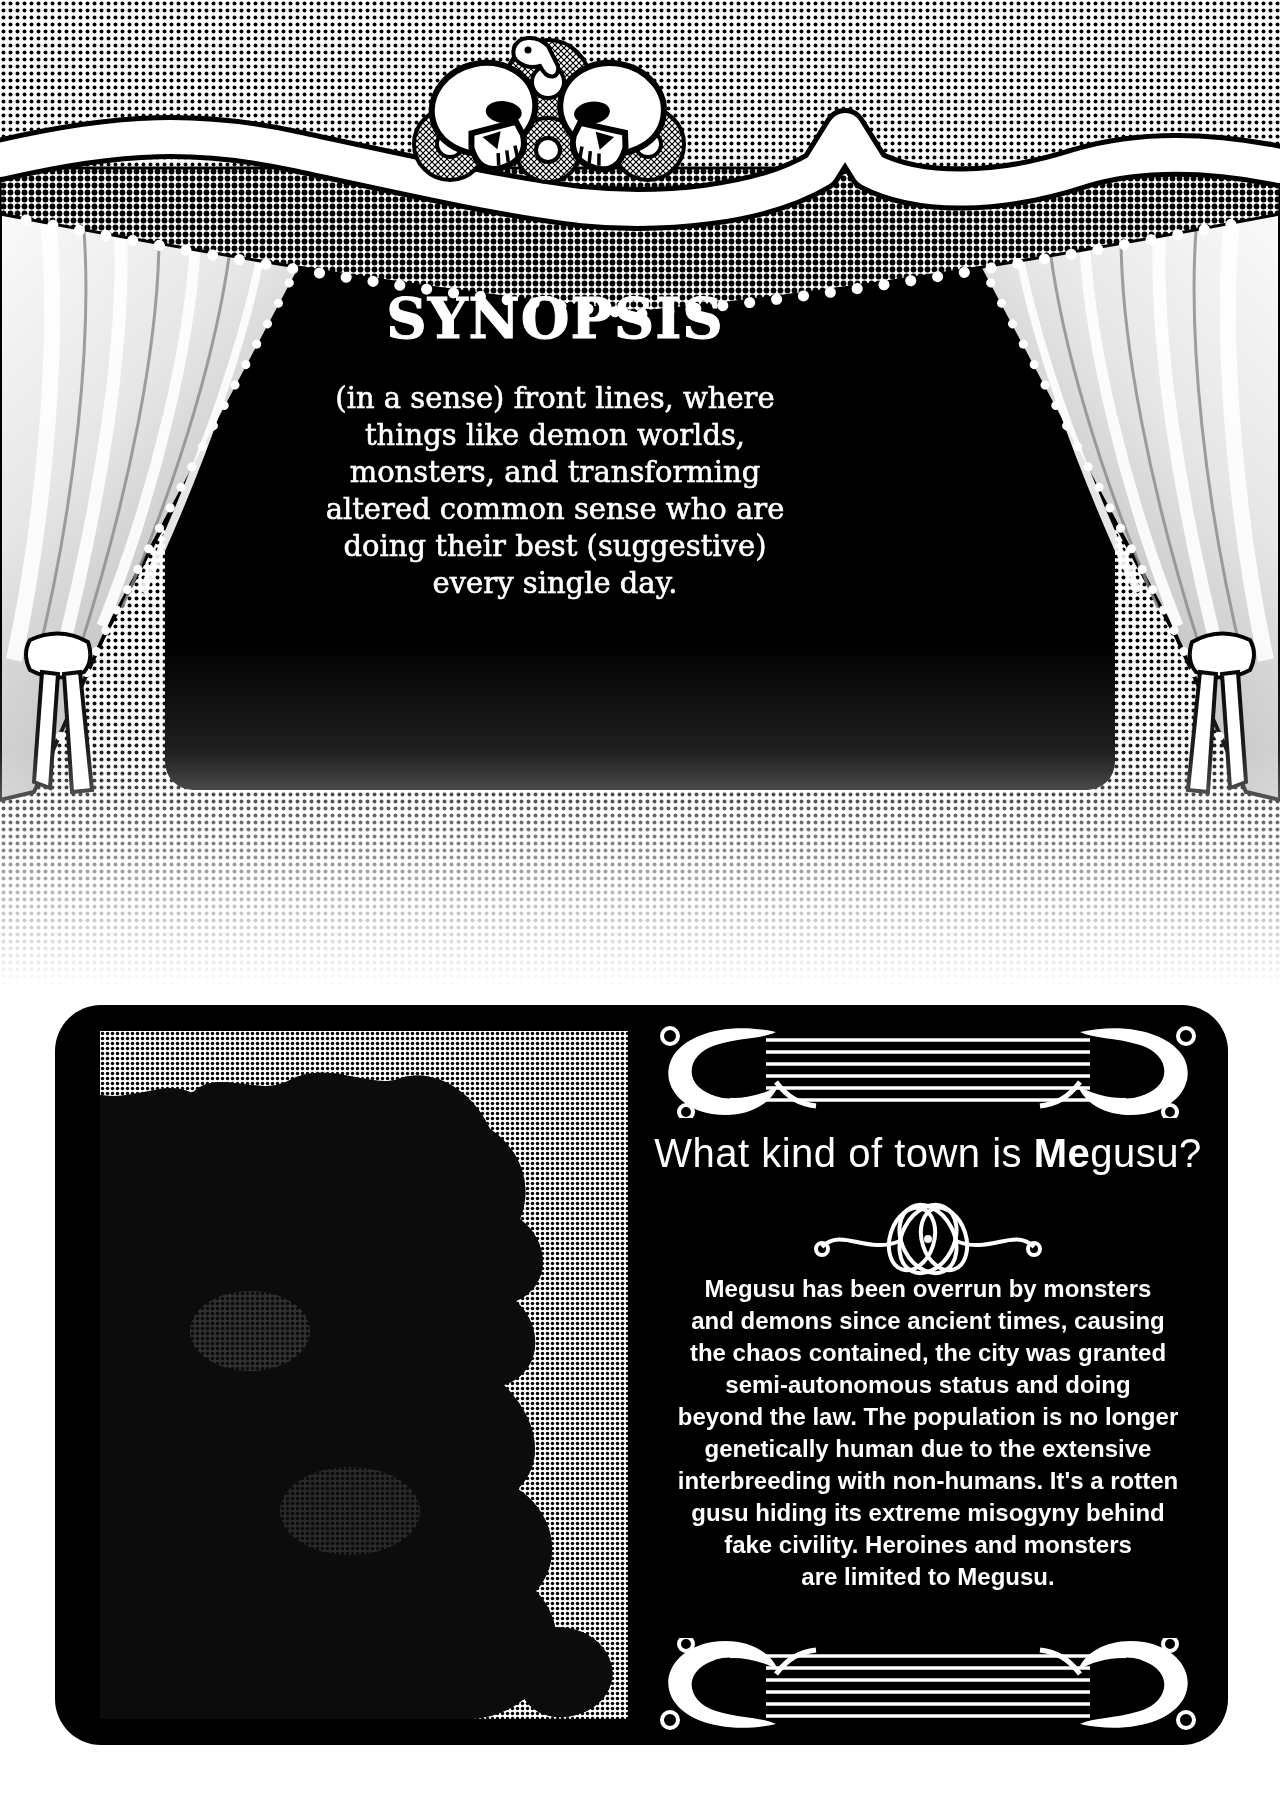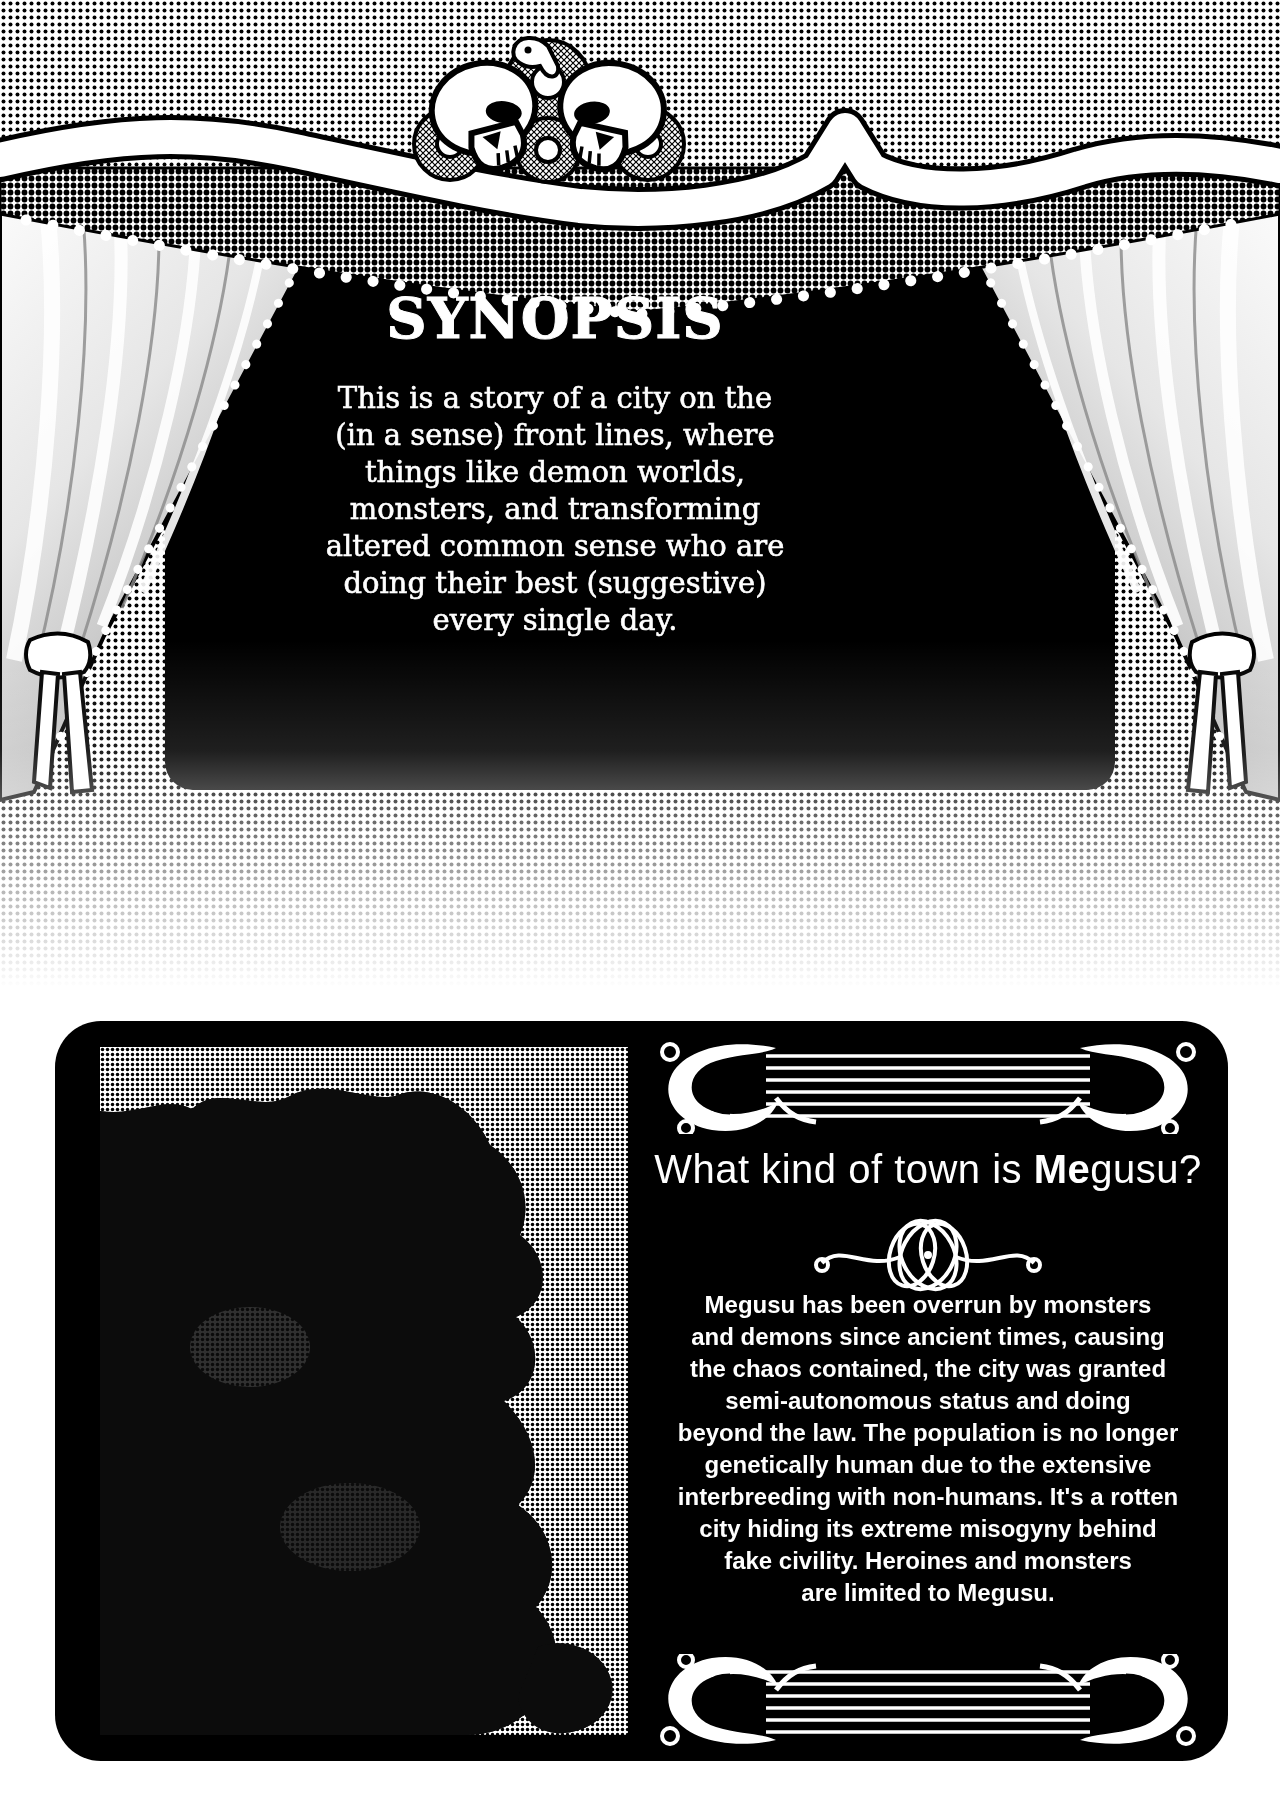--- a/index.html
+++ b/index.html
@@ -11,21 +11,21 @@
   .stage-text{position:absolute;left:315px;top:290px;width:480px;text-align:center;color:#fff;z-index:3;}
   .syn-title{font-family:"DejaVu Serif",serif;font-weight:bold;font-size:56px;line-height:1;
              letter-spacing:1px;margin:0 0 34px 0;-webkit-text-stroke:1px #fff;}
   .syn-line{font-family:"DejaVu Serif",serif;font-size:29px;line-height:37px;
             -webkit-text-stroke:.6px #fff;}
   .fade{position:absolute;left:0;top:640px;width:1280px;height:370px;z-index:4;
         background:linear-gradient(to bottom,rgba(255,255,255,0) 0%,rgba(255,255,255,.12) 30%,
                    rgba(255,255,255,.72) 68%,#fff 94%);}
   
   .panel{position:absolute;left:55px;top:1005px;width:1173px;height:740px;background:#000;
-         border-radius:46px;z-index:5;margin-top:16px;}
+         border-radius:46px;z-index:5;}
   .photo{position:absolute;left:45px;top:26px;width:528px;height:688px;overflow:hidden;}
   .col{position:absolute;left:573px;top:0;width:600px;height:100%;color:#fff;text-align:center;}
   .frame{position:absolute;left:20px;width:560px;height:92px;}
   .frame.top{top:21px;}
   .frame.bottom{top:633px;transform:scaleY(-1);}
   .heading{position:absolute;top:126px;width:100%;font-size:40px;font-weight:400;letter-spacing:.5px;}
   .heading b{font-weight:700;}
   .knot{position:absolute;left:180px;top:192px;width:240px;height:84px;}
   .para{position:absolute;top:268px;width:100%;font-size:24px;line-height:32px;font-weight:700;}
   .hidden-defs{position:absolute;width:0;height:0;overflow:hidden;}
@@ -153,21 +153,20 @@
         <path d="M548,46 C536,34 518,36 514,48 C510,60 524,70 540,66 C548,82 560,78 558,66 Z" fill="#fff" stroke="#000" stroke-width="4"></path>
         <circle cx="528" cy="50" r="3.5" fill="#000"></circle>
         <use href="#skullG" transform="translate(486,120) rotate(-12)"></use>
         <use href="#skullG" transform="translate(610,120) scale(-1,1) rotate(-10)"></use>
       </g>
     </svg>
 
     <div class="stage-text">
       <h1 class="syn-title">SYNOPSIS</h1>
       <div>
-        <div class="syn-line">This is a story of a city on the</div>
         <div class="syn-line">(in a sense) front lines, where</div>
         <div class="syn-line">things like demon worlds,</div>
         <div class="syn-line">monsters, and transforming</div>
         <div class="syn-line">altered common sense who are</div>
         <div class="syn-line">doing their best (suggestive)</div>
         <div class="syn-line">every single day.</div>
       </div>
     </div>
     <div class="fade"></div>
   </div>
@@ -199,21 +198,21 @@
       </svg>
 
       <div class="para">
         <div>Megusu has been overrun by monsters</div>
         <div>and demons since ancient times, causing</div>
         <div>the chaos contained, the city was granted</div>
         <div>semi-autonomous status and doing</div>
         <div>beyond the law. The population is no longer</div>
         <div>genetically human due to the extensive</div>
         <div>interbreeding with non-humans. It's a rotten</div>
-        <div>city hiding its extreme misogyny behind</div>
+        <div>gusu hiding its extreme misogyny behind</div>
         <div>fake civility. Heroines and monsters</div>
         <div>are limited to Megusu.</div>
       </div>
 
       <svg class="frame bottom" viewBox="0 0 560 92">
         <use href="#ornFrame" width="560" height="92"></use>
       </svg>
     </div>
   </div>
 </div>

